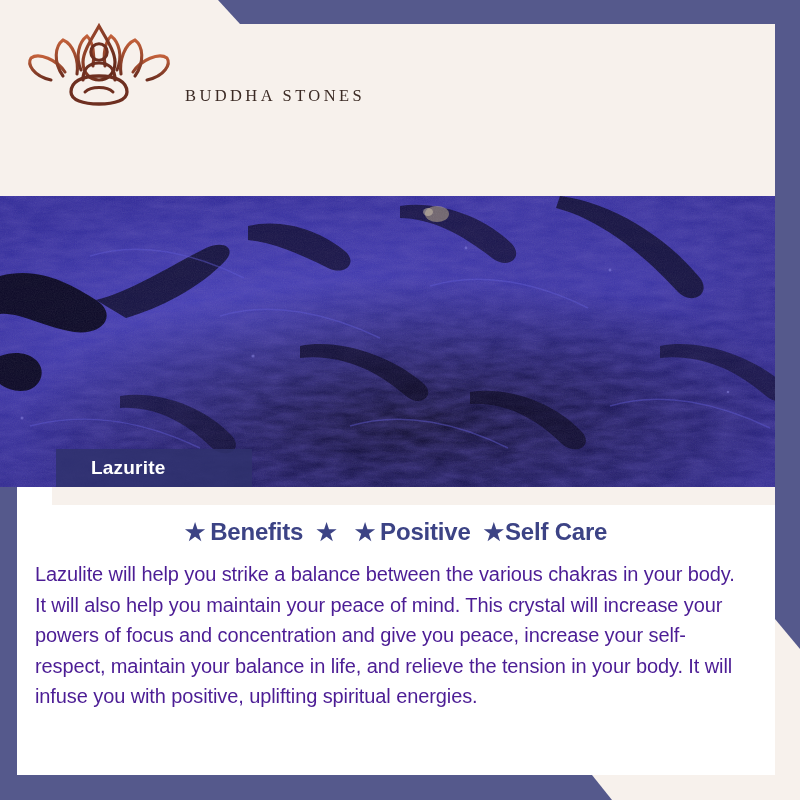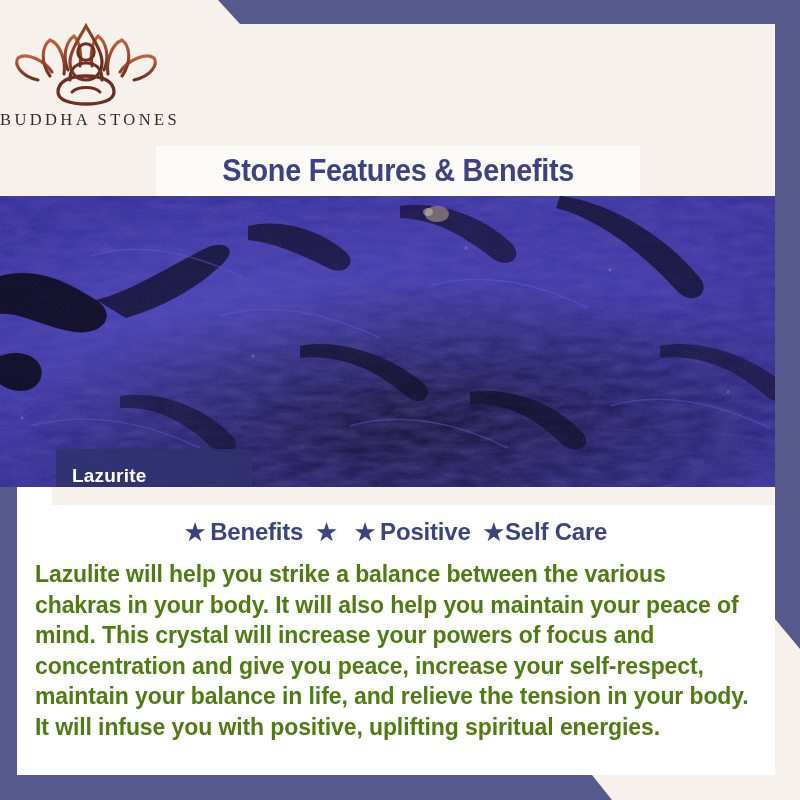--- a/index.html
+++ b/index.html
@@ -47,21 +47,21 @@
   }
 
   
   .header {
     position:absolute; top:0; left:0; width:800px; height:196px;
     background:#f7f1ec;
     z-index:2;
   }
   .logo-wrap {
     position:absolute; top:18px; left:0; width:800px;
-    display:flex; flex-direction:column; align-items:flex-start;
+    display:flex; align-items:flex-end;padding-left:13px;
   }
   .logo-mark { width:172px; height:88px; display:block; }
   .logo-text {
     margin-top:4px;
     font-family:"Liberation Serif", serif;
     font-size:16.5px; letter-spacing:3.4px;
     color:#3b2a24; font-weight:400;
   }
 
   
@@ -88,22 +88,22 @@
     overflow:hidden; z-index:1;
     background:#241f6b;
   }
   .photo svg { display:block; width:800px; height:291px; }
 
   
   .stone-badge {
     position:absolute; top:449px; left:56px;
     width:196px; height:38px;
     background:rgba(48,50,110,0.86);
-    display:flex; align-items:flex-end;
-    padding-left:16px;
+    display:flex; align-items:center;
+    padding-left:35px;
     z-index:4;
   }
   .stone-badge-text {
     color:#ffffff;
     font-size:19px;
     font-weight:bold;
     letter-spacing:0.2px;
   }
 
   
@@ -137,24 +137,24 @@
     margin-right:5px;
     color:#3c4385;
   }
   .benefit + .benefit { margin-left:13px; }
   .benefit.tight .star { margin-right:1px; }
 
   .body-text {
     position:absolute; top:72px; left:18px;
     width:716px;
     font-family:"Liberation Sans Narrow","Liberation Sans", sans-serif;
-    font-size:23px;
+    font-size:20px;
     line-height:30.5px;
-    color:#4d7c0f;
-    font-weight:700;
+    color:#4c1d95;
+    font-weight:400;
     text-align:left;
     letter-spacing:-0.1px;
   }
 </style>
 </head>
 <body>
 
 <div class="poster">
 
   <div class="header">
@@ -271,23 +271,20 @@
         <circle cx="22" cy="222" r="1.5"></circle>
       </g>
 
       <ellipse cx="437" cy="18" rx="12" ry="8" fill="#b9a98c" opacity="0.55"></ellipse>
       <ellipse cx="428" cy="16" rx="5" ry="4" fill="#d8cbb2" opacity="0.5"></ellipse>
 
       <rect width="800" height="291" filter="url(#grain)" opacity="0.5"></rect>
     </svg>
   </div>
 
-  <div class="title-panel">
-    <div class="title-text">Stone Features &amp; Benefits</div>
-  </div>
 
   <div class="stone-badge">
     <span class="stone-badge-text">Lazurite</span>
   </div>
 
   <div class="body-card">
     <div class="body-card-topstrip"></div>
 
     <div class="benefits">
       <div class="benefit">

